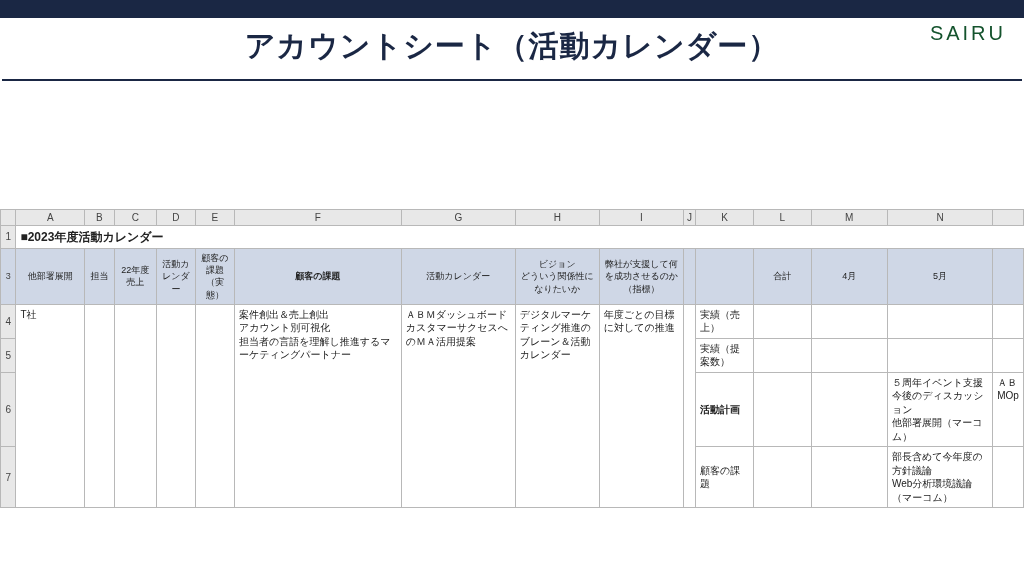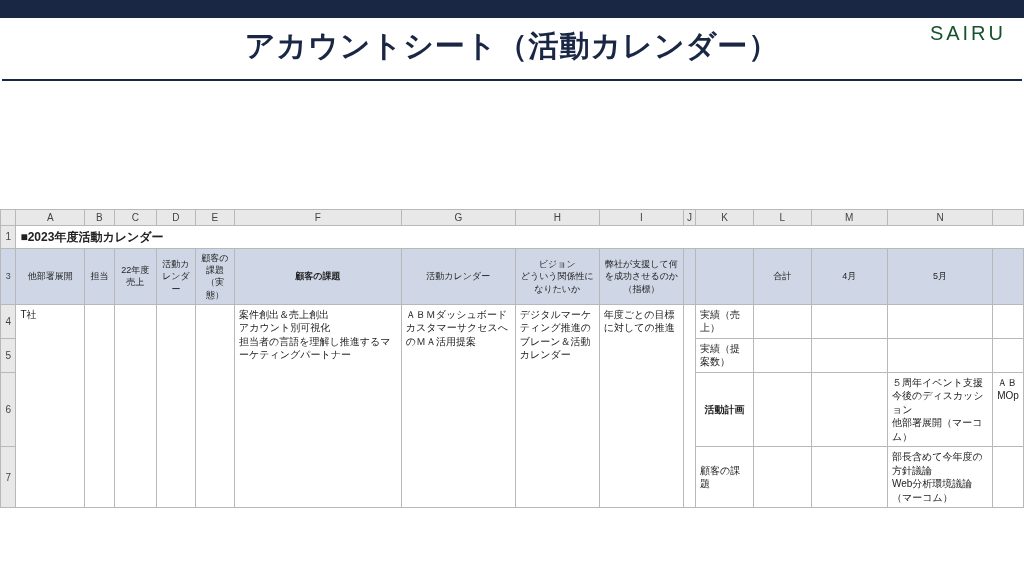--- a/index.html
+++ b/index.html
@@ -26,21 +26,21 @@
       vertical-align:middle; }
     .colhead { background:#e8e8e8; text-align:center; font-size:10px;
       color:#444; height:16px; padding:0; vertical-align:middle; }
     .rownum { background:#e8e8e8; text-align:center; font-size:10px;
       color:#444; width:16px; padding:0; vertical-align:middle; }
     .sheet-title td { font-weight:700; font-size:12px; border-right:none;
       border-left:none;margin-left:36px; }
     .sheet-title td:first-child { border-left:1px solid #b8b8b8; }
     .subhdr th { background:#cfd7e6; font-size:9px; height:34px; }
     .bold { font-weight:700;margin-left:32px; }
-    .center { text-align:center; }
+    .center { }
     .vmid { vertical-align:middle; }
 
     
     col.idx { width:16px; }
     col.A { width:72px; } col.B { width:30px; } col.C { width:44px; }
     col.D { width:40px; } col.E { width:40px; } col.F { width:176px; }
     col.G { width:120px; } col.H { width:88px; } col.I { width:88px; }
     col.J { width:12px; } col.K { width:60px; } col.L { width:60px; }
     col.M { width:80px; } col.N { width:110px; } col.O { width:24px; }
   </style>

